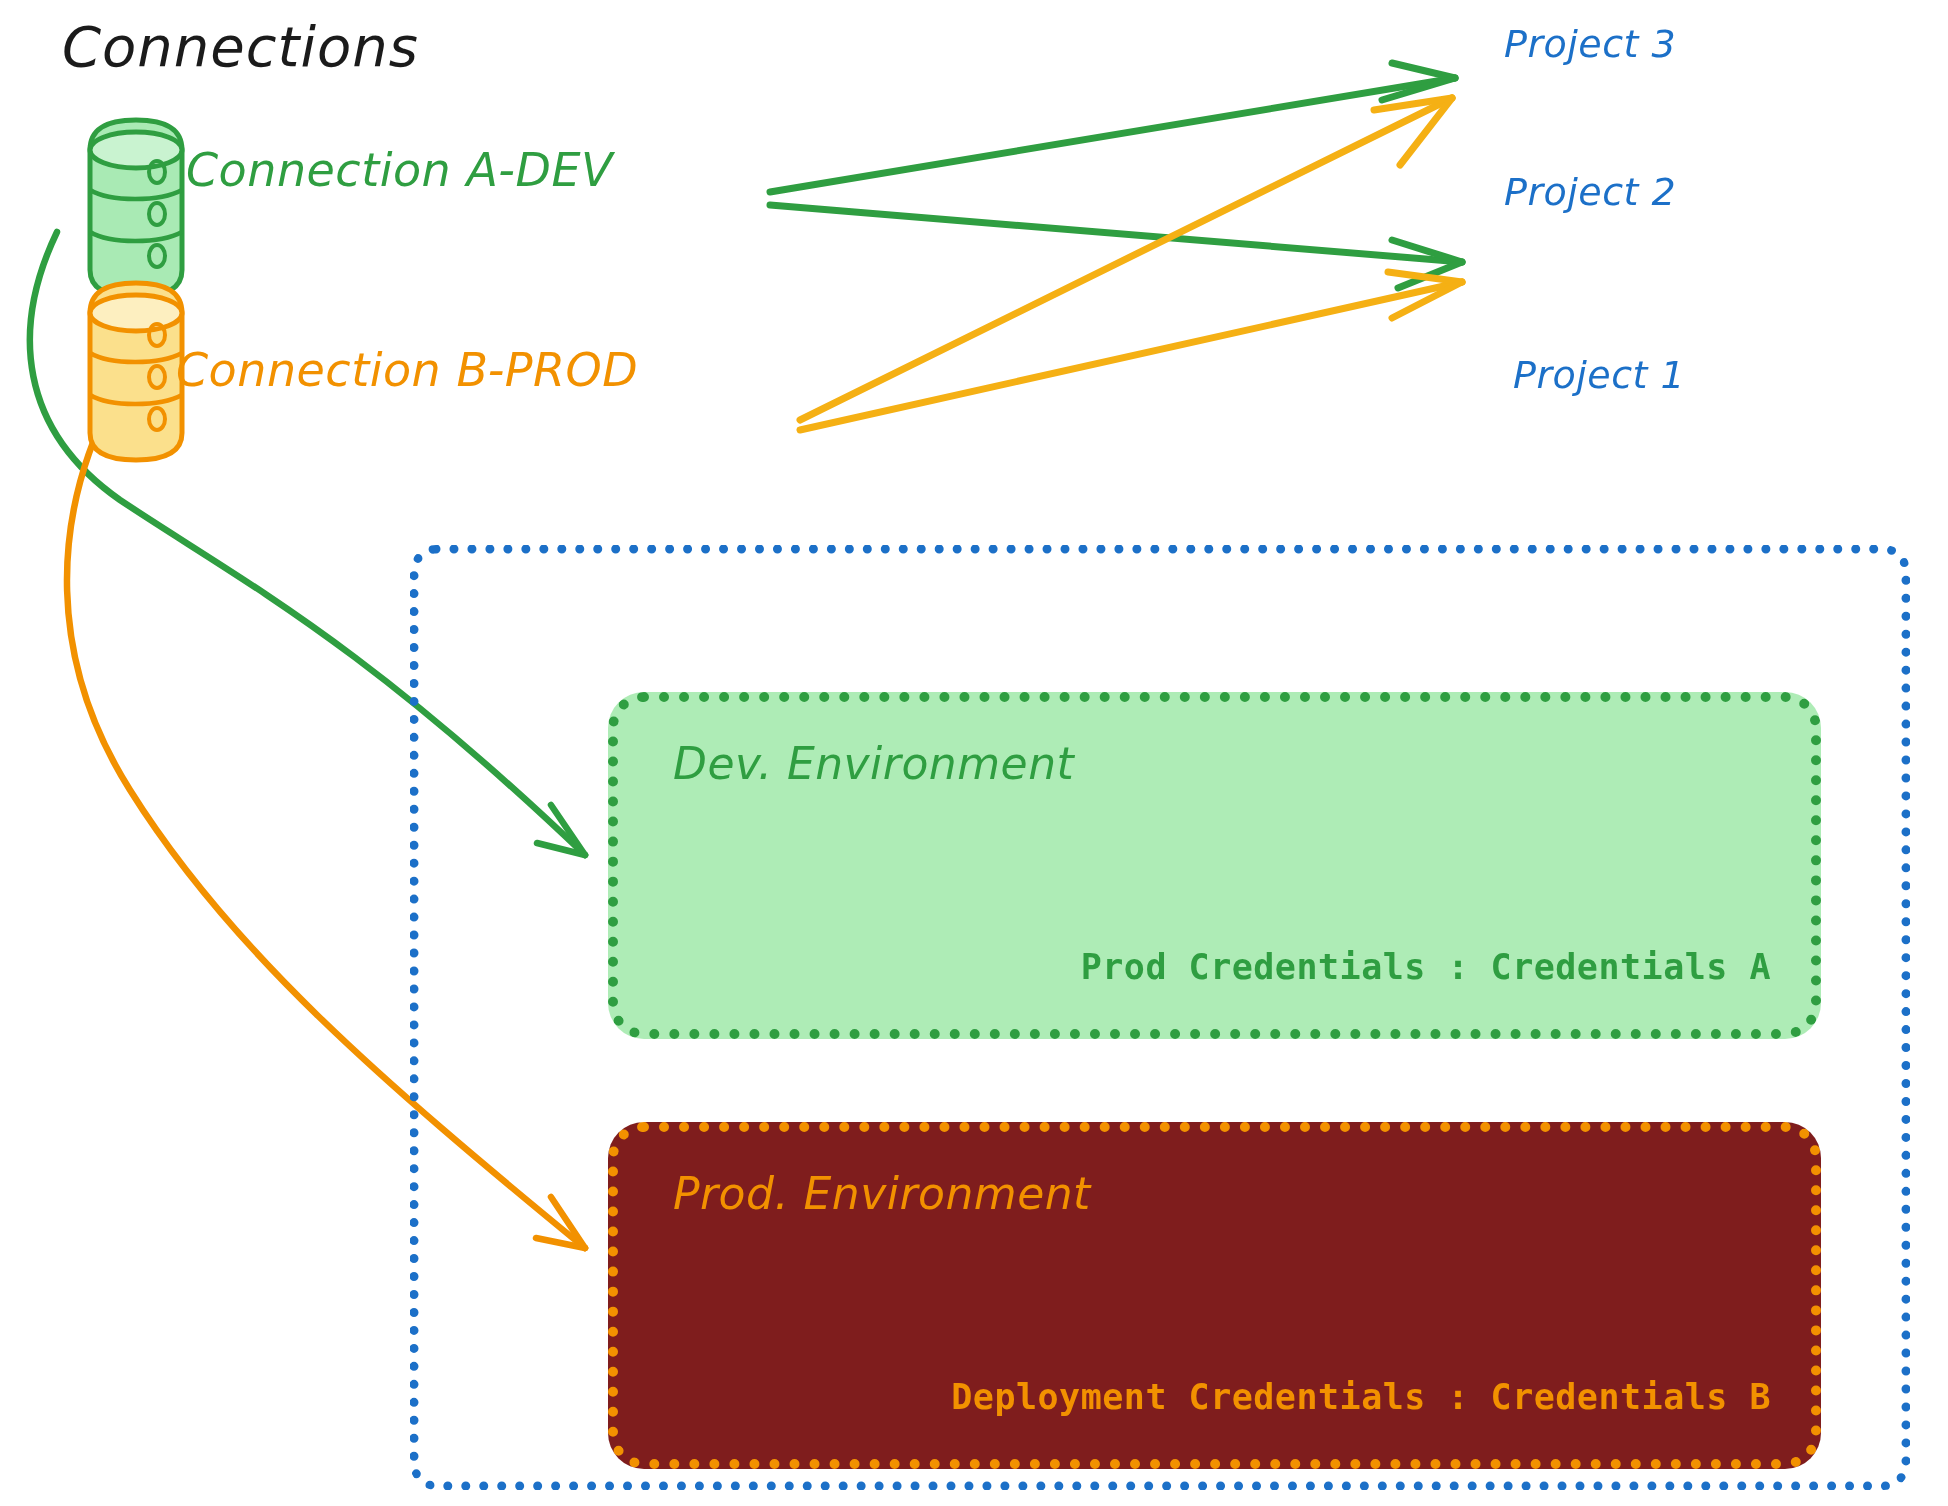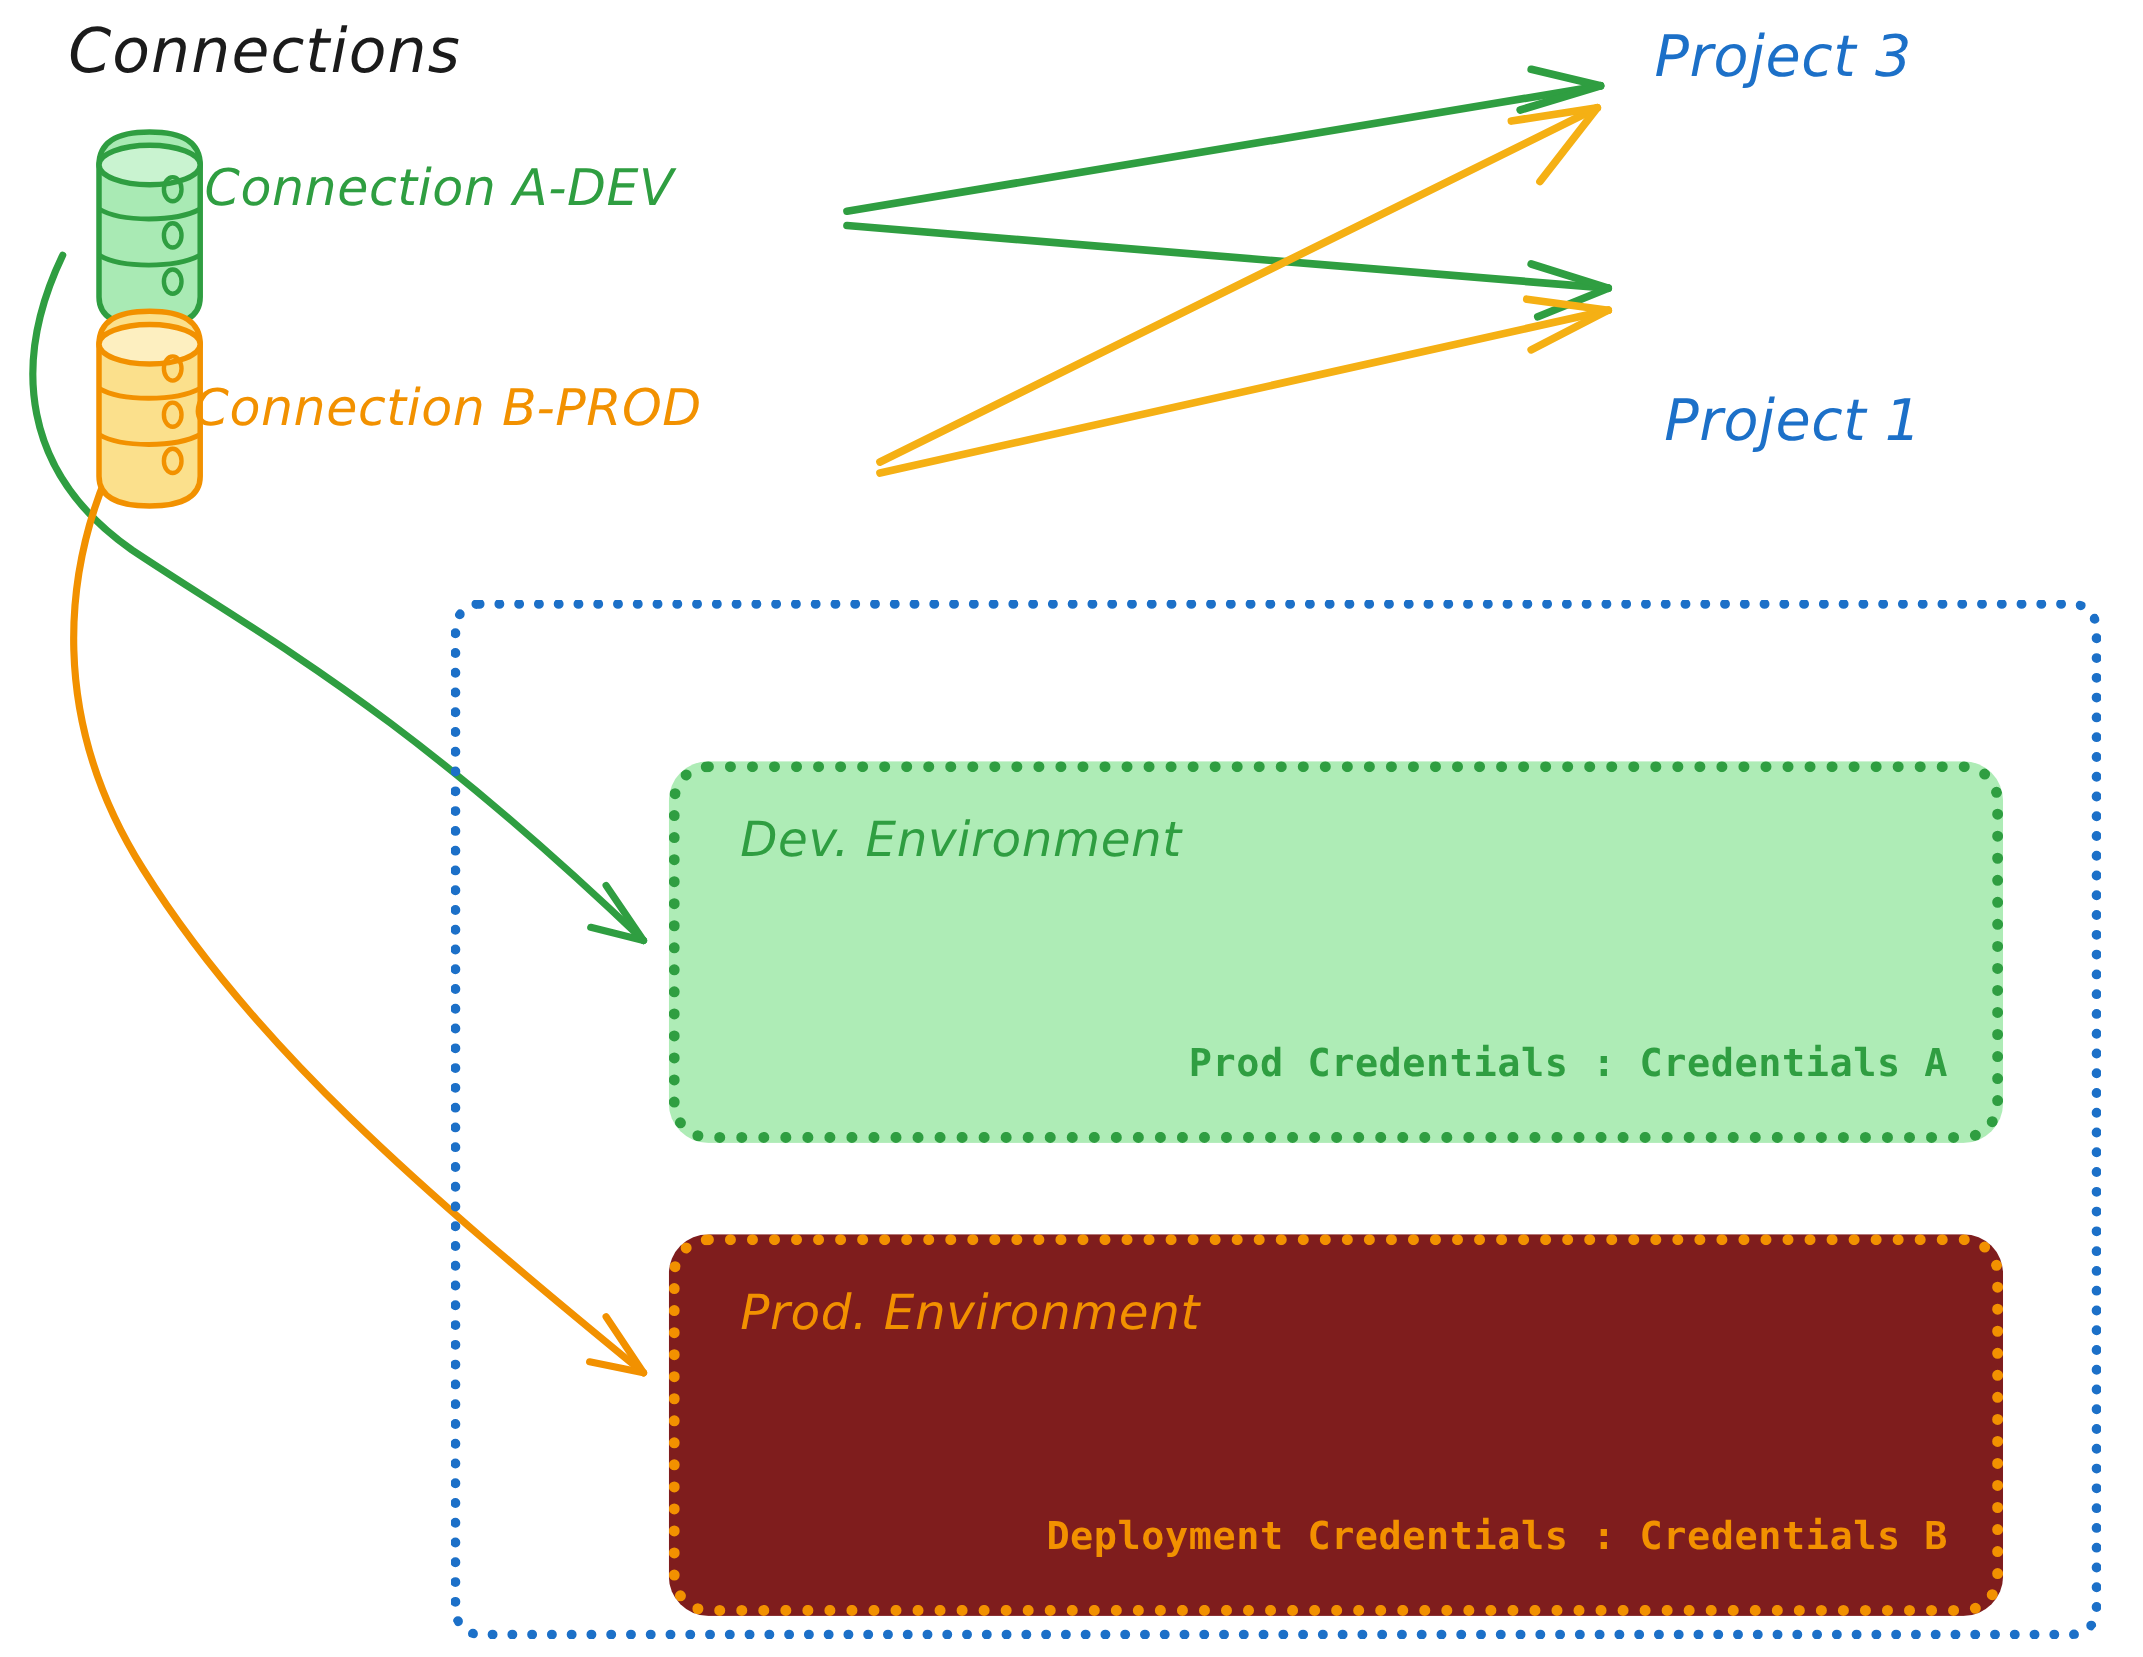--- a/index.html
+++ b/index.html
@@ -50,21 +50,21 @@
     font-size: 46px;
     font-style: italic;
     white-space: nowrap;
   }
   #conn-a-label { left: 186px; top: 143px; color: #2f9e41; }
   #conn-b-label { left: 176px; top: 308px; color: #f29100; margin-top: 35px; }
 
   
   .project-label {
     position: absolute;
-    font-size: 52px;
+    font-size: 38px;
     font-style: italic;
     color: #1c70c8;
     white-space: nowrap;
   }
   #project-3 { left: 1504px; top: 22px; }
   #project-2 { left: 1504px; top: 170px; }
   #project-1 { left: 1513px; top: 337px; margin-top: 16px; }
 
   
   #project1-box {
@@ -191,20 +191,21 @@
       <ellipse cx="157" cy="335" rx="8" ry="11" fill="none" stroke="#f29100" stroke-width="4"></ellipse>
       <ellipse cx="157" cy="377" rx="8" ry="11" fill="none" stroke="#f29100" stroke-width="4"></ellipse>
       <ellipse cx="157" cy="419" rx="8" ry="11" fill="none" stroke="#f29100" stroke-width="4"></ellipse>
     </g>
   </svg>
 
   <div id="conn-a-label" class="conn-label hand">Connection A-DEV</div>
   <div id="conn-b-label" class="conn-label hand">Connection B-PROD</div>
 
   <div id="project-3" class="project-label hand">Project 3</div>
+  <div id="project-2" class="project-label hand">Project 2</div>
   <div id="project-1" class="project-label hand">Project 1</div>
 
   <div id="project1-box"></div>
 
   <div id="dev-env-box" class="env-box">
     <div class="env-title hand">Dev. Environment</div>
     <div class="env-cred mono">Prod Credentials : Credentials A</div>
   </div>
 
   <div id="prod-env-box" class="env-box">

